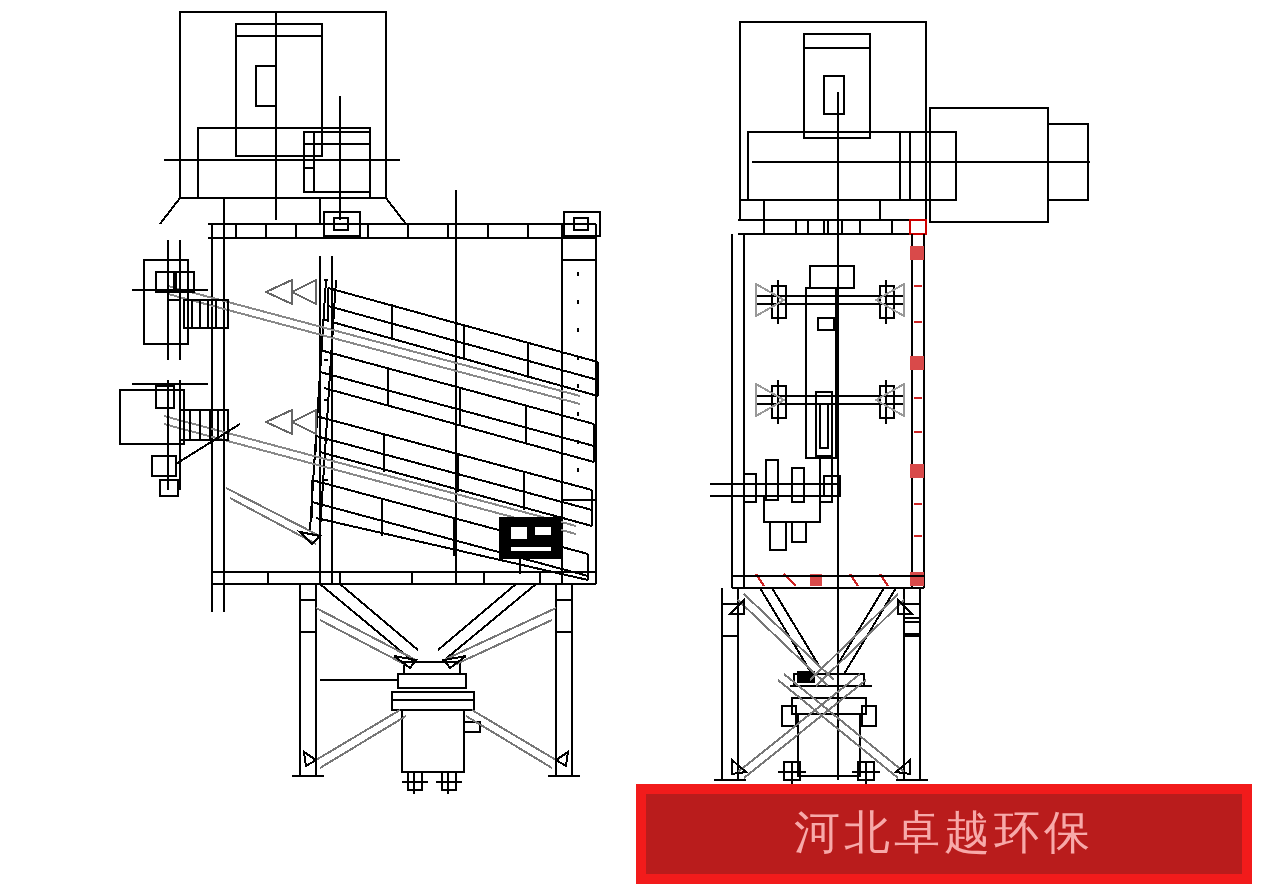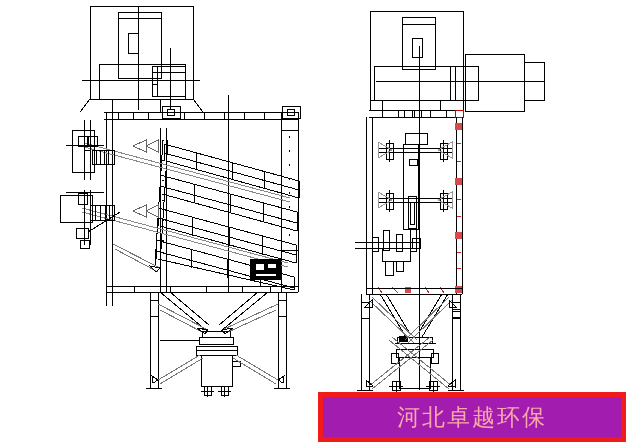--- a/index.html
+++ b/index.html
@@ -9,21 +9,21 @@
     width:631px;height:446px;overflow:hidden;position:relative;
   }
   #canvas-root{
     position:relative;width:631px;height:446px;background:#ffffff;
   }
   #drawing-svg{position:absolute;left:0;top:0;width:631px;height:446px;}
   .watermark-box{
     position:absolute;
     left:318px;top:392px;width:308px;height:50px;
     border:5px solid #f21b1b;
-    background:#a21caf;
+    background:#b91c1c;
     box-sizing:border-box;
     display:flex;align-items:center;justify-content:center;
   }
   .watermark-text{
     font-family:"DejaVu Sans", sans-serif;
     font-size:23px;
     letter-spacing:2px;
     color:#f7a9a9;
     white-space:nowrap;
     line-height:1;

